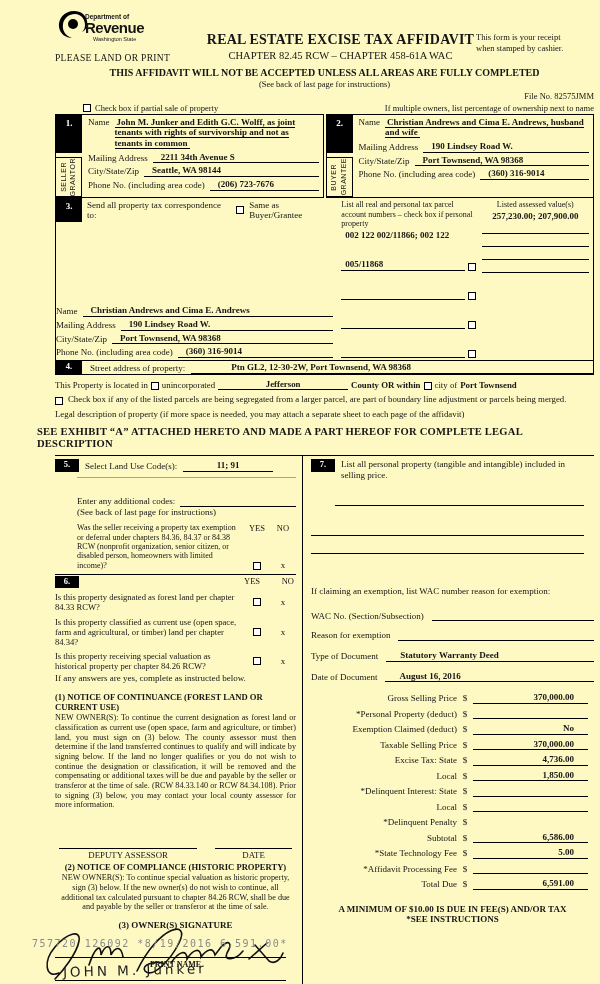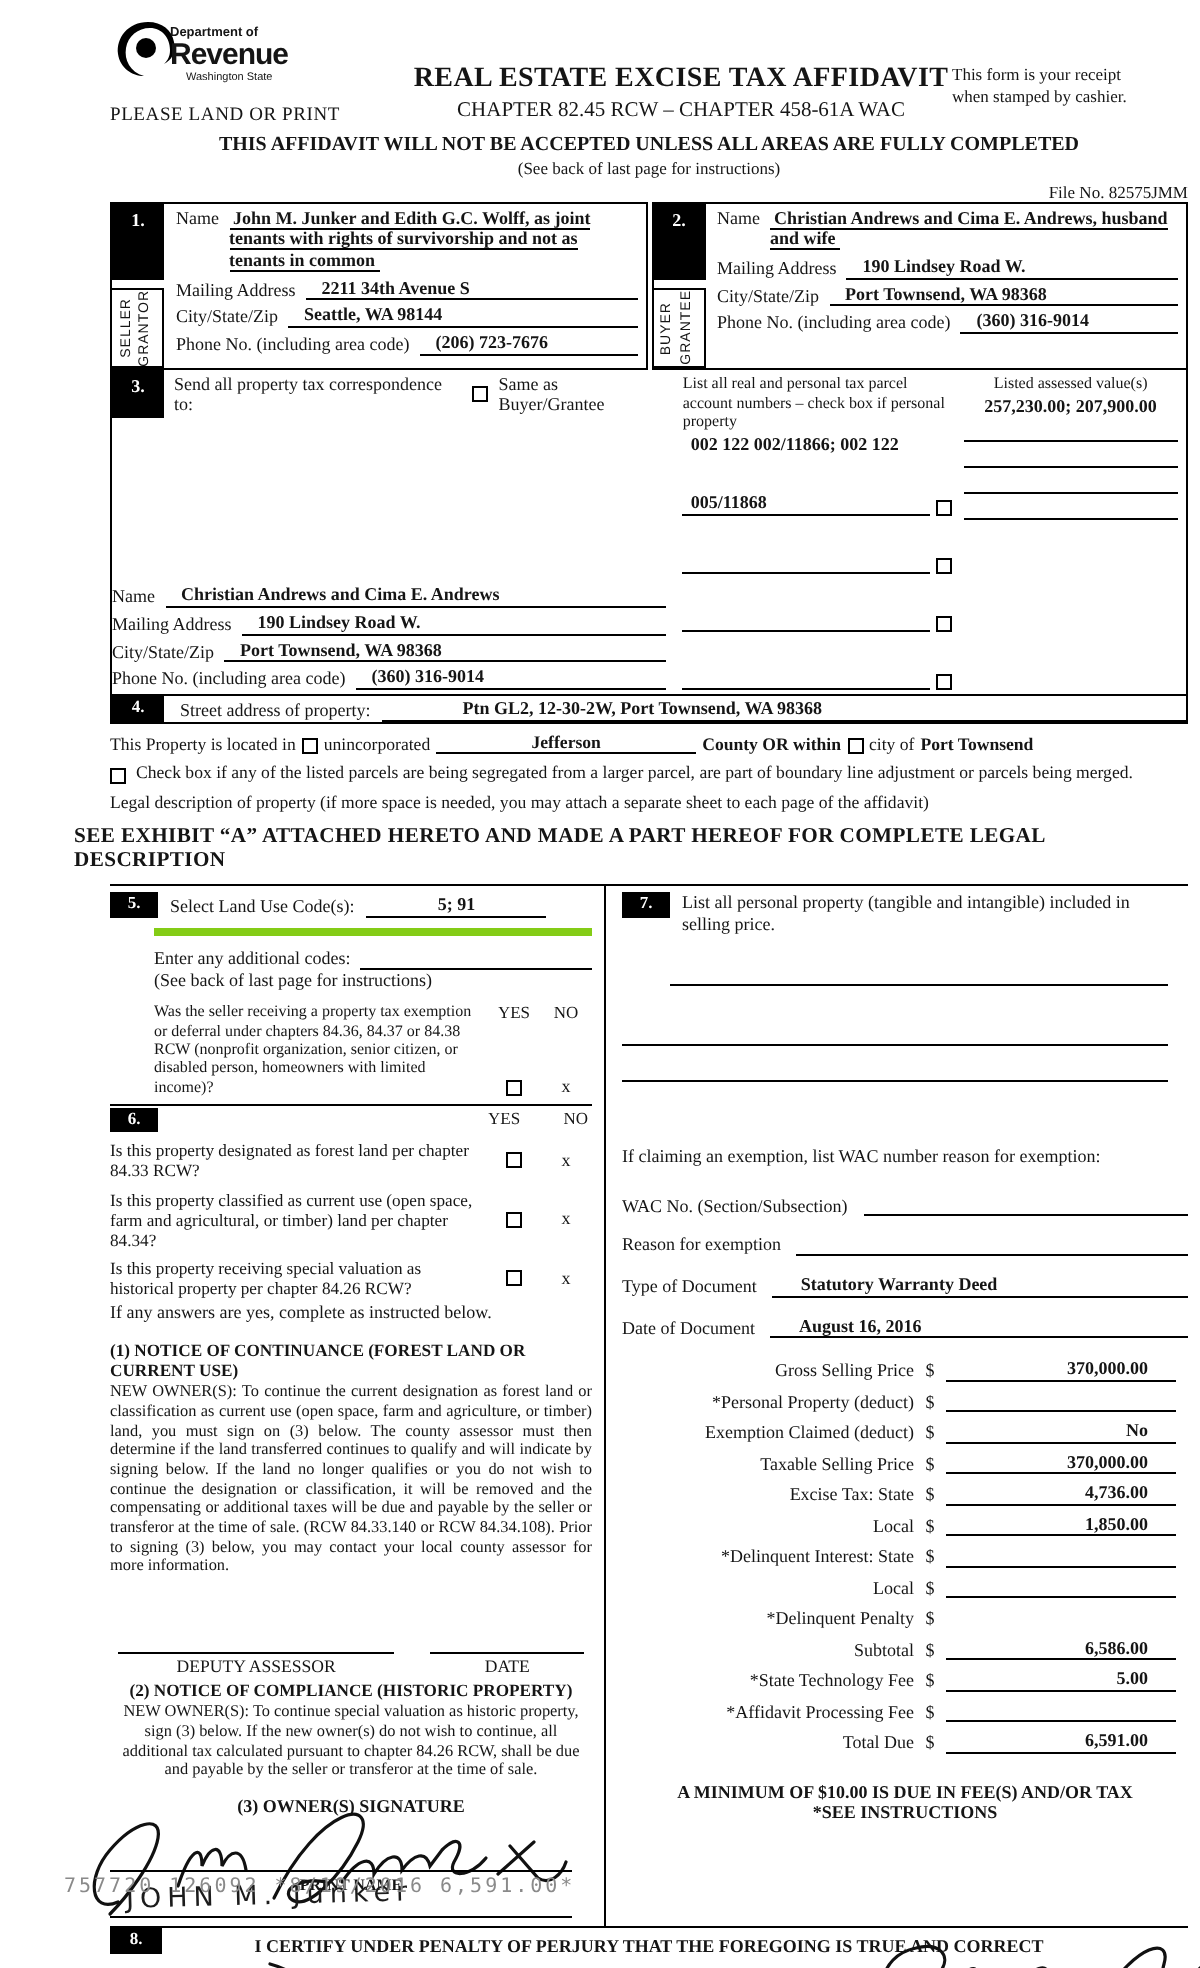--- a/index.html
+++ b/index.html
@@ -1,19 +1,19 @@
 <!DOCTYPE html>
 <html><head>
 <meta charset="utf-8">
 <style>
   * { margin:0; padding:0; box-sizing:border-box; }
   html,body { background:#e8e8e8; }
   .page {
     width:600px; height:984px; margin:0 auto; position:relative;
-    background:#ffffff; color:#151515;
+    background:#fef9c3; color:#151515;
     font-family:"Liberation Serif", serif; font-size:9px; line-height:1.18;
     overflow:hidden;
   }
   .form { position:absolute; left:55px; right:6px; top:10px; }
   b, .b { font-weight:bold; }
   .c { text-align:center; }
   .sm { font-size:8px; }
   .cb { display:inline-block; width:8px; height:8px; border:1px solid #000; background:#fff; vertical-align:-1px; flex:none; }
   .row { display:flex; align-items:flex-end; }
   .rowm { display:flex; align-items:center; }
@@ -67,21 +67,21 @@
   .sec4box .tab { width:26px; height:13px; font-size:8.5px; align-self:flex-start; }
   .sec4line { display:flex; flex-wrap:wrap; align-items:flex-end; gap:3px; margin-top:4px; font-size:8.8px; }
   .exhibit { font-weight:bold; font-size:10.6px; margin:7px 0 4px -18px; letter-spacing:0.2px; }
   
   .twocol { display:flex; border-top:1px solid #000; }
   .lcol { width:248px; flex:none; border-right:1px solid #000; padding:3px 6px 0 0; }
   .rcol { flex:1; padding:3px 0 0 8px; }
   .s5hdr { display:flex; align-items:flex-end; gap:6px; }
   .s5hdr .tab { width:24px; height:13px; font-size:8.5px; align-self:flex-start;}
   .codeval { width:90px; border-bottom:1px solid #000; font-weight:bold; text-align:center; }
-  .inbox { margin:5px 0 0 22px; border-top:4px solid #84cc16; padding-top:6px; }
+  .inbox { margin:5px 0 0 22px; border-top:1px solid #84cc16; padding-top:18px; }
   .qgrid { display:flex; margin-top:6px; }
   .qtext { flex:1; padding-right:4px; }
   .ycol,.ncol { width:26px; flex:none; text-align:center; display:flex; flex-direction:column; justify-content:space-between; }
   .yn-head { font-size:8.5px; }
   .ans { font-size:9px; }
   .s6hdr { display:flex; justify-content:space-between; align-items:flex-start; margin-top:4px; border-top:1px solid #000; padding-top:1px;}
   .s6hdr .tab { width:24px; height:12px; font-size:8.5px; }
   .s6yn { display:flex; width:52px; justify-content:space-between; font-size:8.5px; padding-right:2px;}
   .q6 { display:flex; margin-top:4px; align-items:center; }
   .q6 .qtext { font-size:8.6px; }
@@ -152,20 +152,27 @@
       </div>
       <div class="hdr-right">
         <div>This form is your receipt</div>
         <div>when stamped by cashier.</div>
       </div>
     </div>
     <div class="warning">THIS AFFIDAVIT WILL NOT BE ACCEPTED UNLESS ALL AREAS ARE FULLY COMPLETED</div>
     <div class="seeback">(See back of last page for instructions)</div>
     <div class="fileno">File No. 82575JMM</div>
 
+    <div class="partial">
+      <span class="left">
+        <span class="cb"></span>
+        <span>Check box if partial sale of property</span>
+      </span>
+      <span>If multiple owners, list percentage of ownership next to name</span>
+    </div>
 
     <div class="parties">
       <div class="party">
         <div class="rail">
           <div class="tab">1.</div>
           <div class="vbox">
             <span class="vtxt">SELLER</span>
             <span class="vtxt">GRANTOR</span>
           </div>
         </div>
@@ -298,21 +305,21 @@
       <span>Legal description of property (if more space is needed, you may attach a separate sheet to each page of the affidavit)</span>
     </div>
     <div class="exhibit">SEE EXHIBIT “A” ATTACHED HERETO AND MADE A PART HEREOF FOR COMPLETE LEGAL DESCRIPTION</div>
 
     <div class="twocol">
       <div class="lcol">
 
         <div class="s5hdr">
           <span class="tab">5.</span>
           <span>Select Land Use Code(s):</span>
-          <span class="codeval">5; 91</span>
+          <span class="codeval">11; 91</span>
         </div>
         <div class="inbox">
           <div class="row">
             <span class="flabel">Enter any additional codes:</span>
             <span class="fval"></span>
           </div>
           <div>(See back of last page for instructions)</div>
           <div class="qgrid">
             <div class="qtext sm">Was the seller receiving a property tax exemption or deferral under chapters 84.36, 84.37 or 84.38 RCW (nonprofit organization, senior citizen, or disabled person, homeowners with limited income)?</div>
             <div class="ycol">

